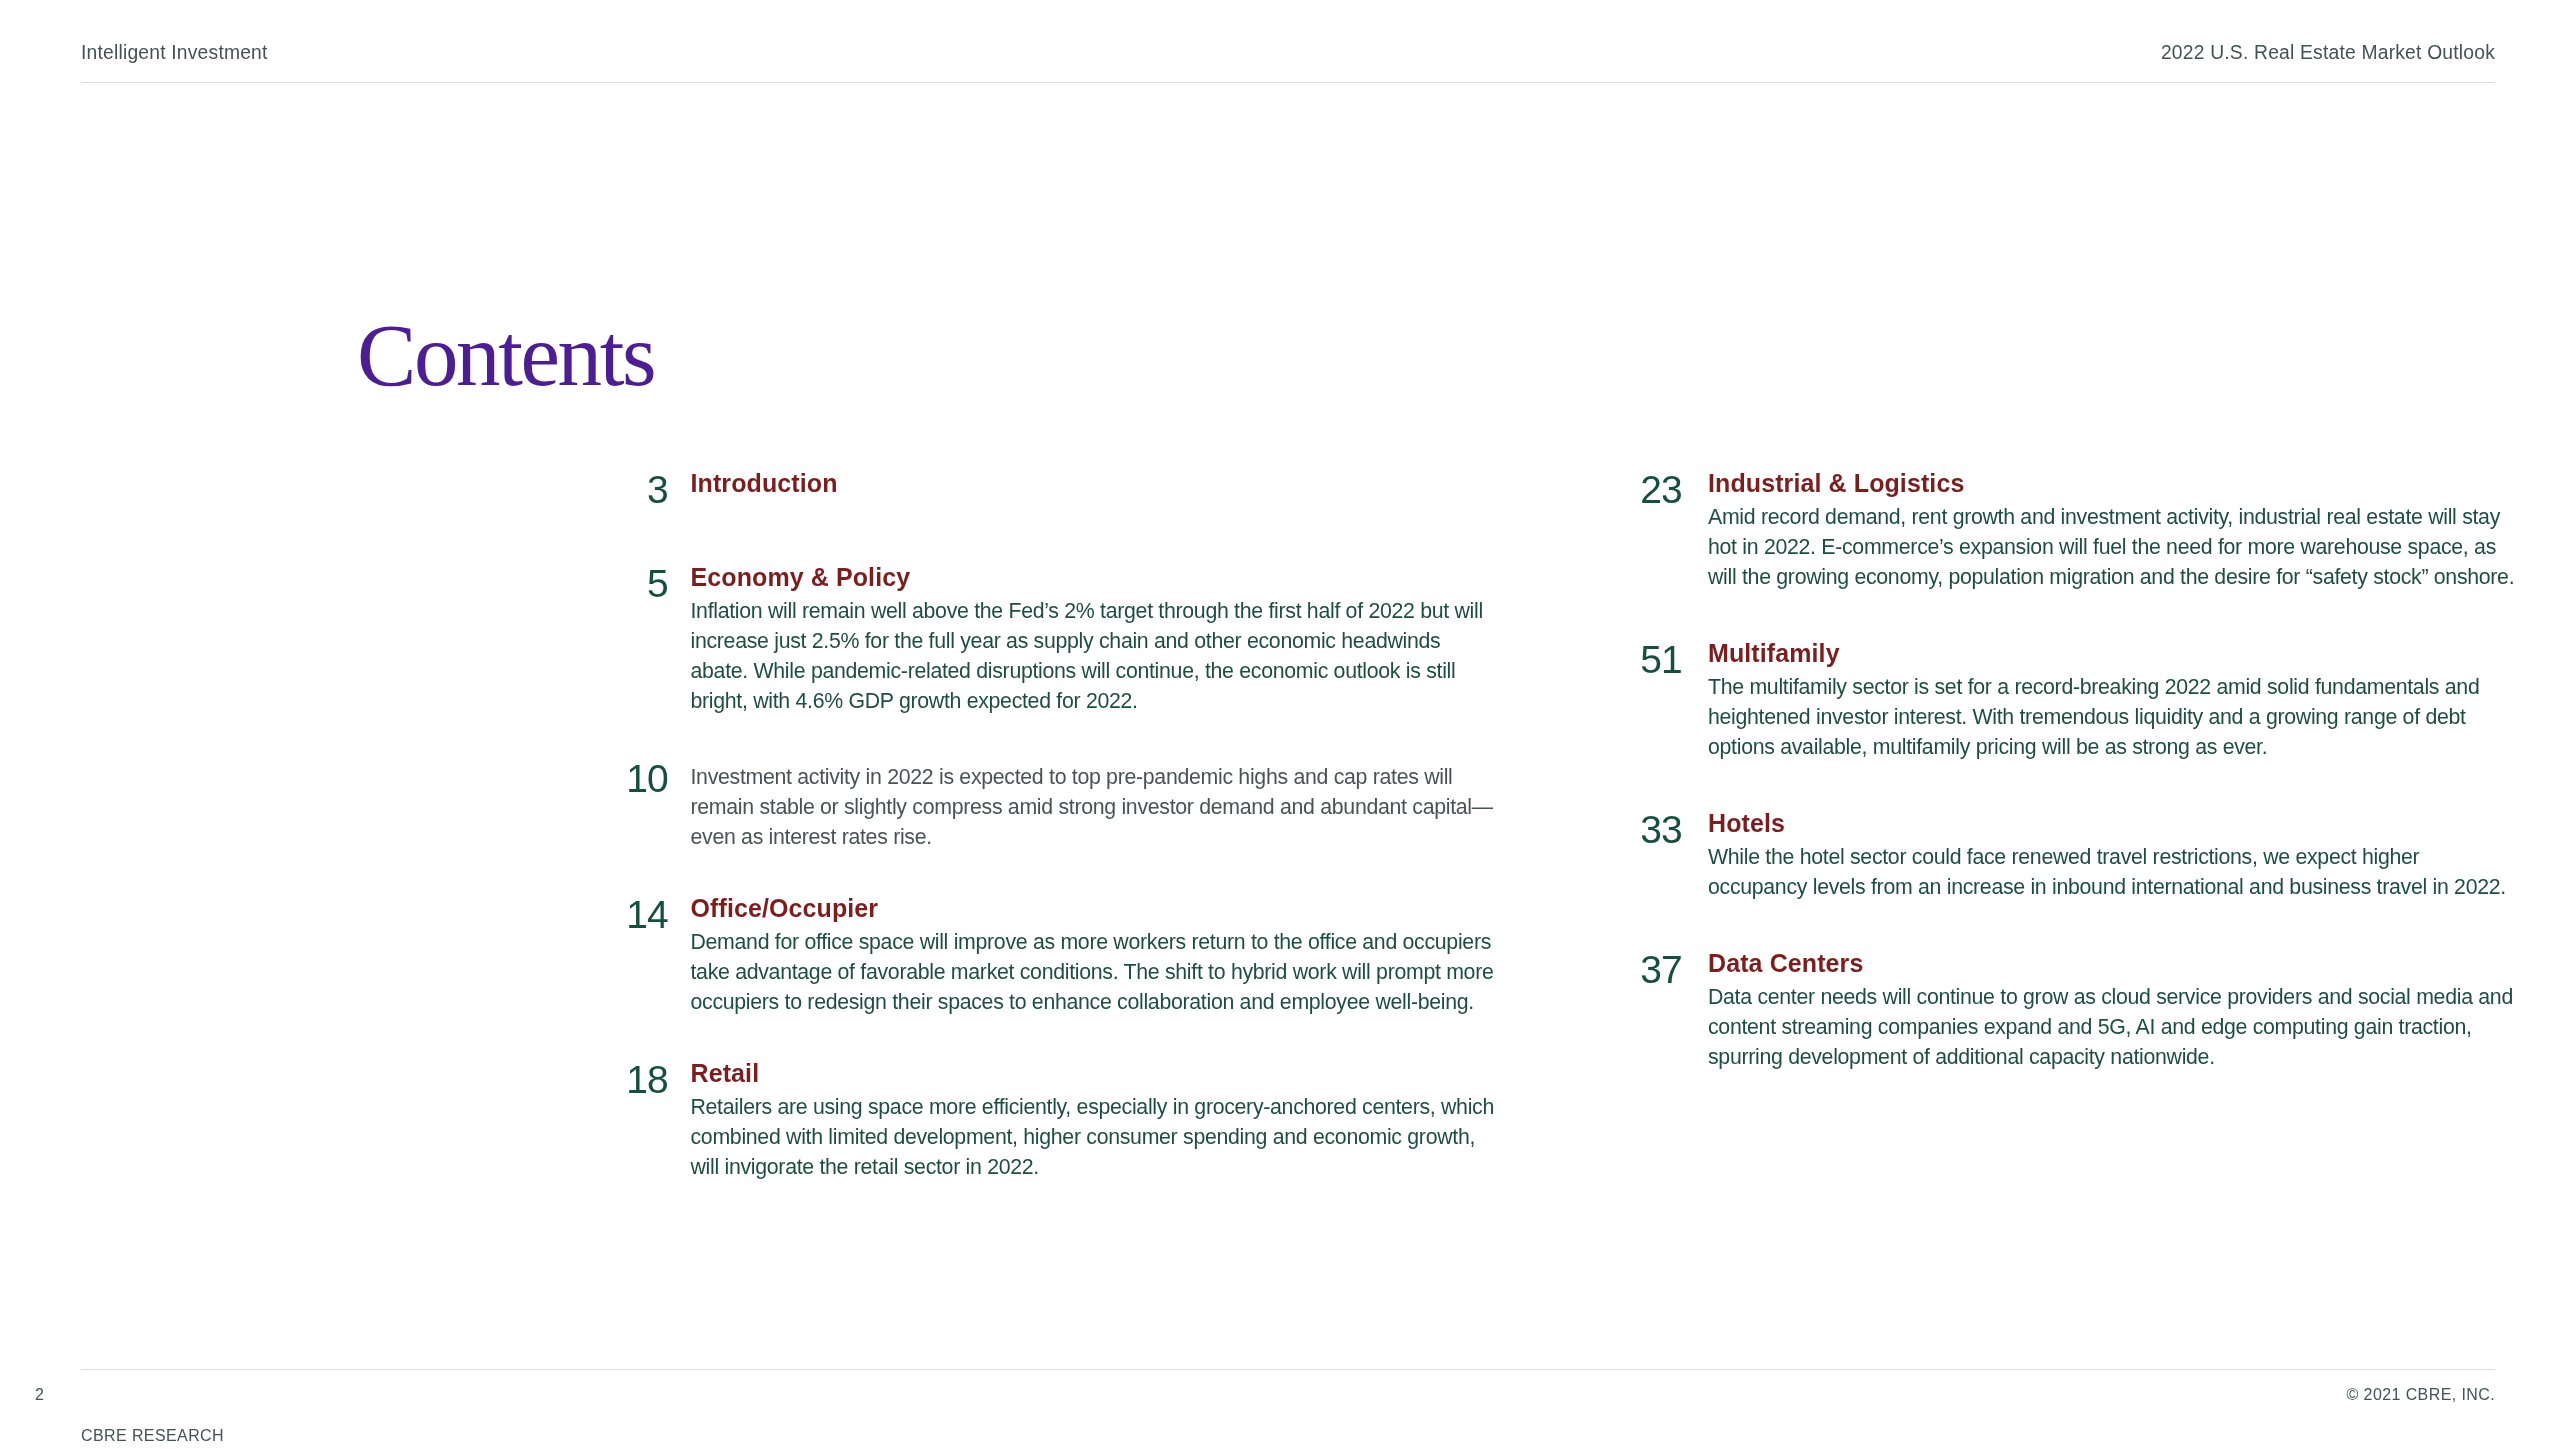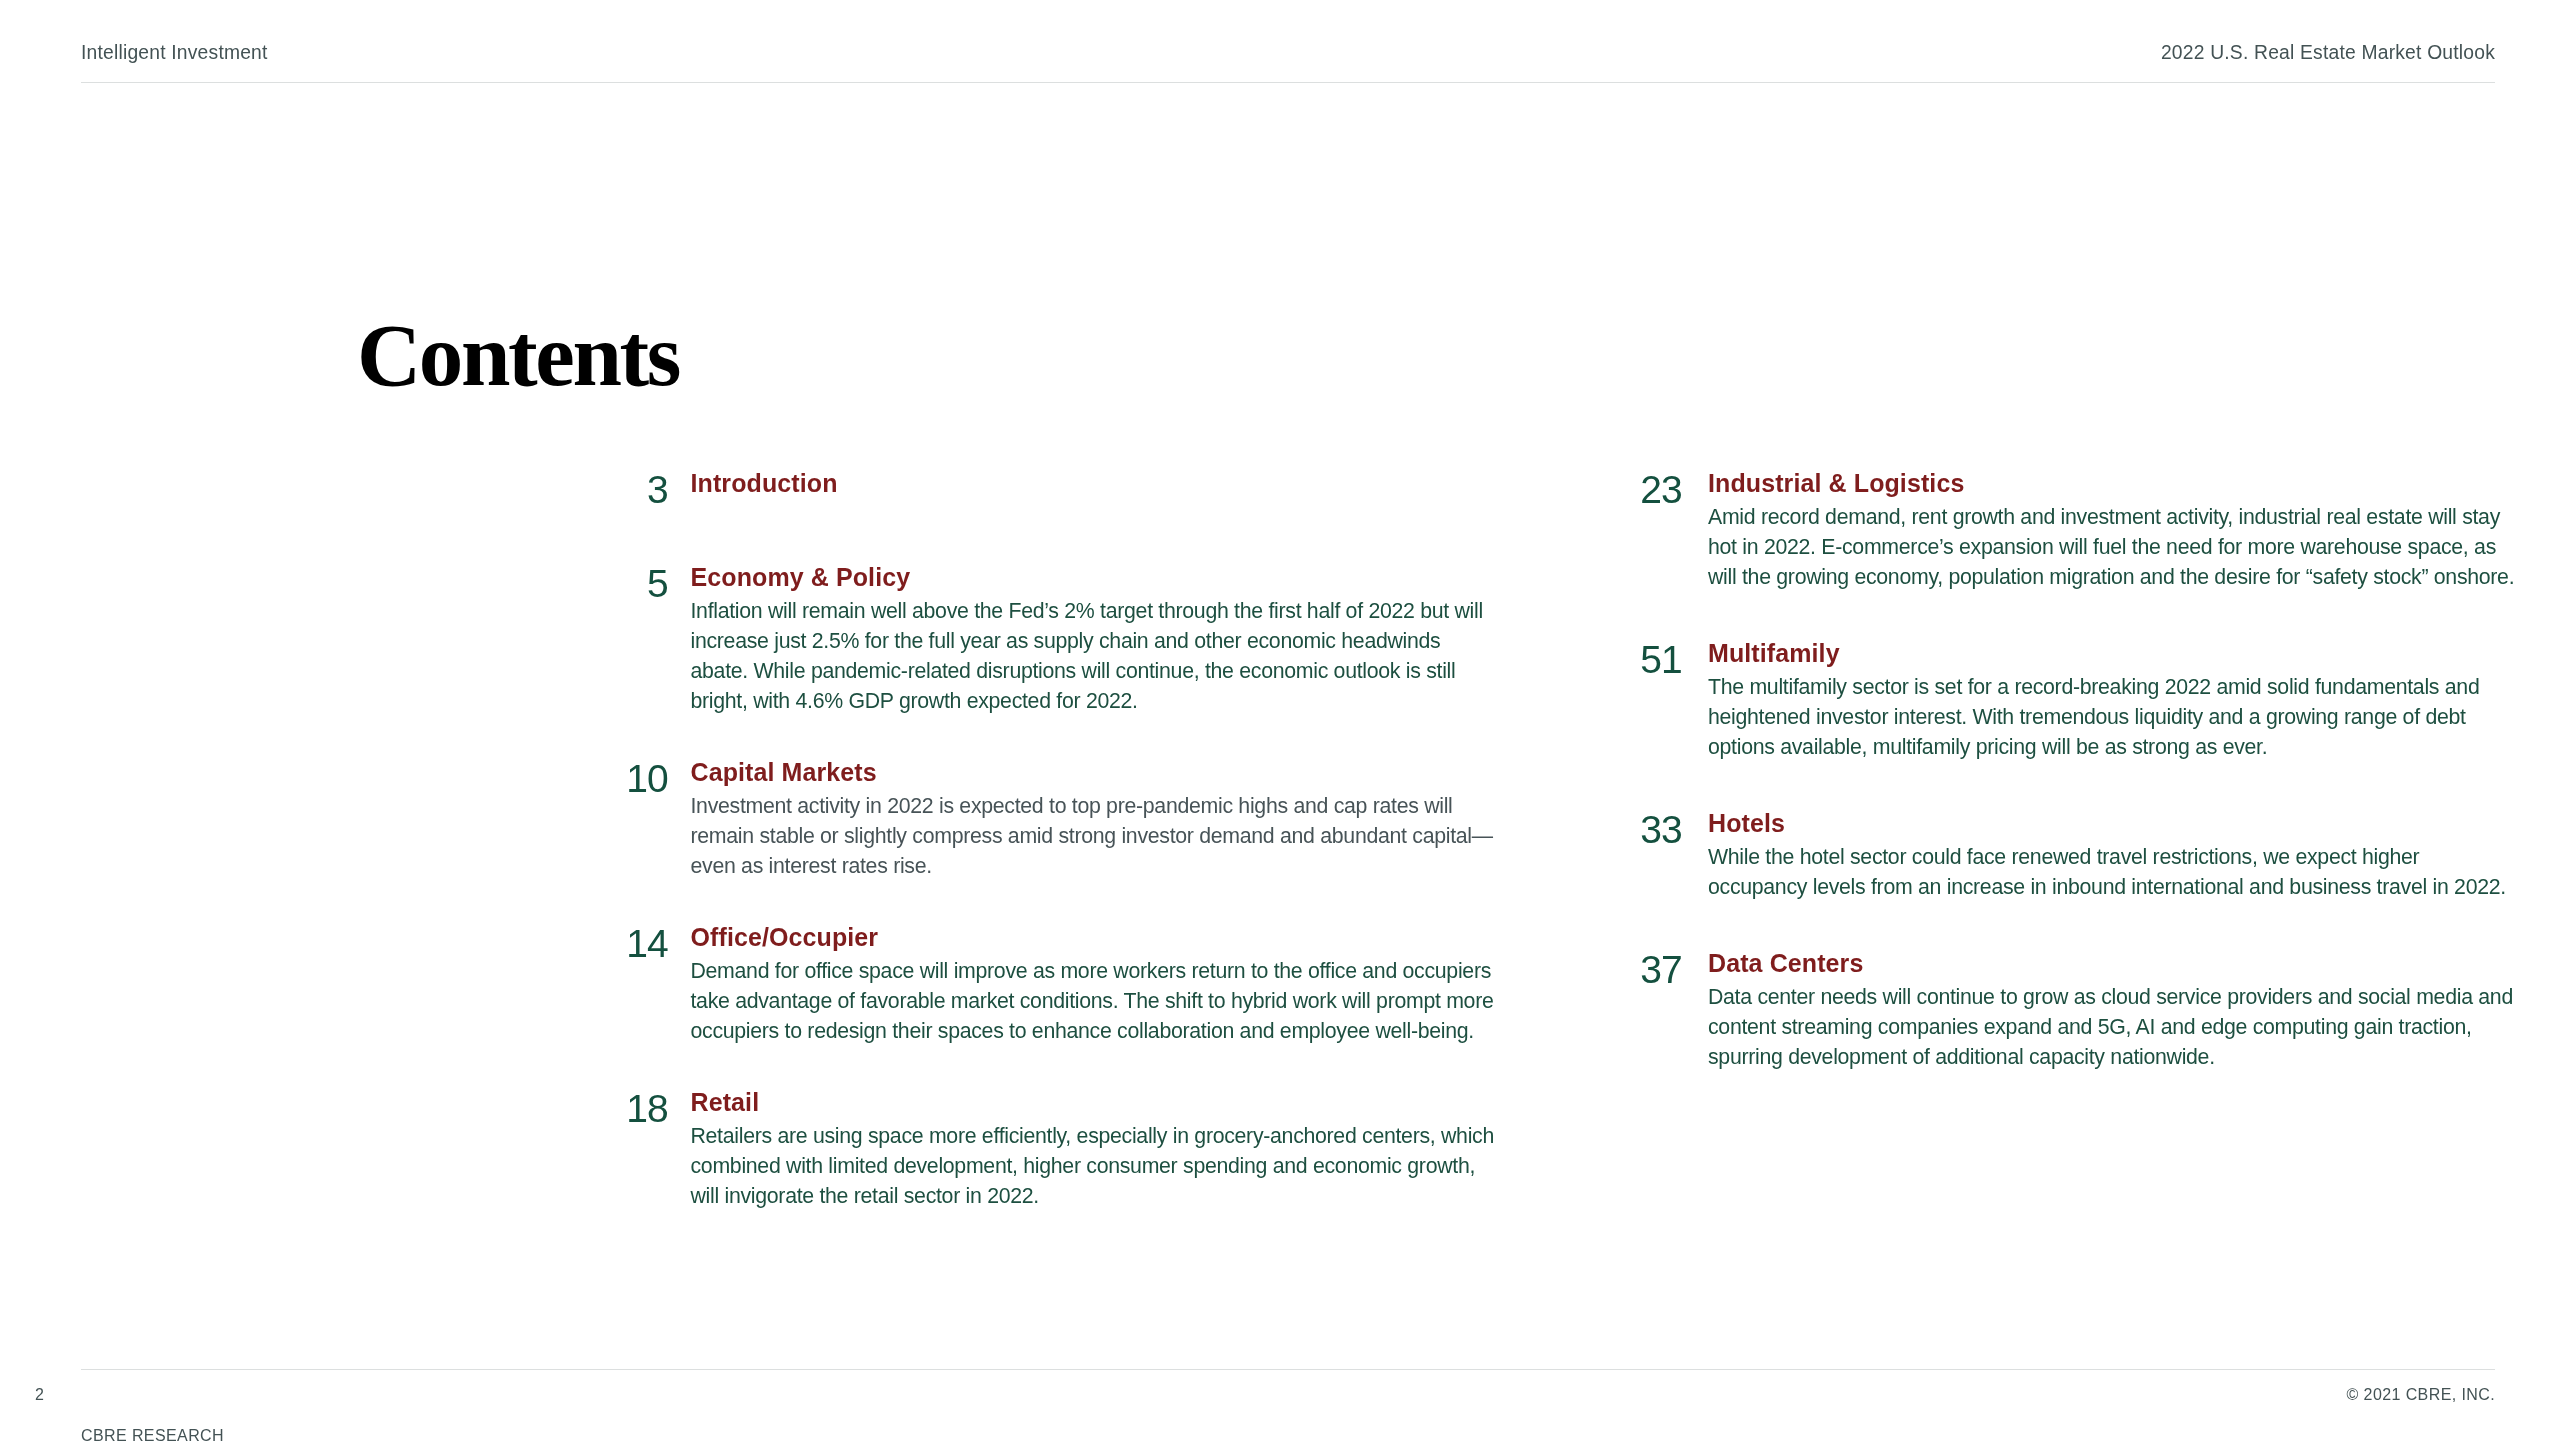--- a/index.html
+++ b/index.html
@@ -11,22 +11,22 @@
   .header{
     position:absolute;left:81px;right:81px;top:0;height:82px;
     display:flex;justify-content:space-between;align-items:flex-end;
     box-sizing:border-box;padding-bottom:19.3px;
     font-size:19.3px;line-height:21px;color:#435254;letter-spacing:0.2px;
   }
   .header-divider{position:absolute;left:81px;right:81px;top:82px;height:0;border-top:1.6px solid #DCDFDF;}
   
   .doc-title{
     position:absolute;left:357px;top:311px;
-    font-family:"Liberation Serif",serif;font-weight:700;
-    font-size:89px;line-height:1;letter-spacing:-2.4px;color:#000000;
+    font-family:"Liberation Serif",serif;font-weight:400;
+    font-size:89px;line-height:1;letter-spacing:-2.4px;color:#4c1d95;
   }
   
   .col{position:absolute;top:469px;}
   .col-left{left:612px;width:894px;}
   .col-right{left:1626px;width:902px;}
   .entry{display:flex;margin-bottom:42px;}
   .col-right .entry{margin-bottom:47px;}
   .entry.gap-lg{margin-bottom:52px;}
   .num{
     flex:0 0 56px;text-align:right;
@@ -75,21 +75,20 @@
       <div class="num">5</div>
       <div class="entry-body">
         <div class="entry-title">Economy &amp; Policy</div>
         <p class="entry-desc">Inflation will remain well above the Fed’s 2% target through the first half of 2022 but will increase just 2.5% for the full year as supply chain and other economic headwinds abate. While pandemic-related disruptions will continue, the economic outlook is still bright, with 4.6% GDP growth expected for 2022.</p>
       </div>
     </div>
 
     <div class="entry">
       <div class="num">10</div>
       <div class="entry-body">
-        <div class="entry-title">Capital Markets</div>
         <p class="entry-desc muted">Investment activity in 2022 is expected to top pre-pandemic highs and cap rates will remain stable or slightly compress amid strong investor demand and abundant capital—even as interest rates rise.</p>
       </div>
     </div>
 
     <div class="entry">
       <div class="num">14</div>
       <div class="entry-body">
         <div class="entry-title">Office/Occupier</div>
         <p class="entry-desc">Demand for office space will improve as more workers return to the office and occupiers take advantage of favorable market conditions. The shift to hybrid work will prompt more occupiers to redesign their spaces to enhance collaboration and employee well-being.</p>
       </div>

